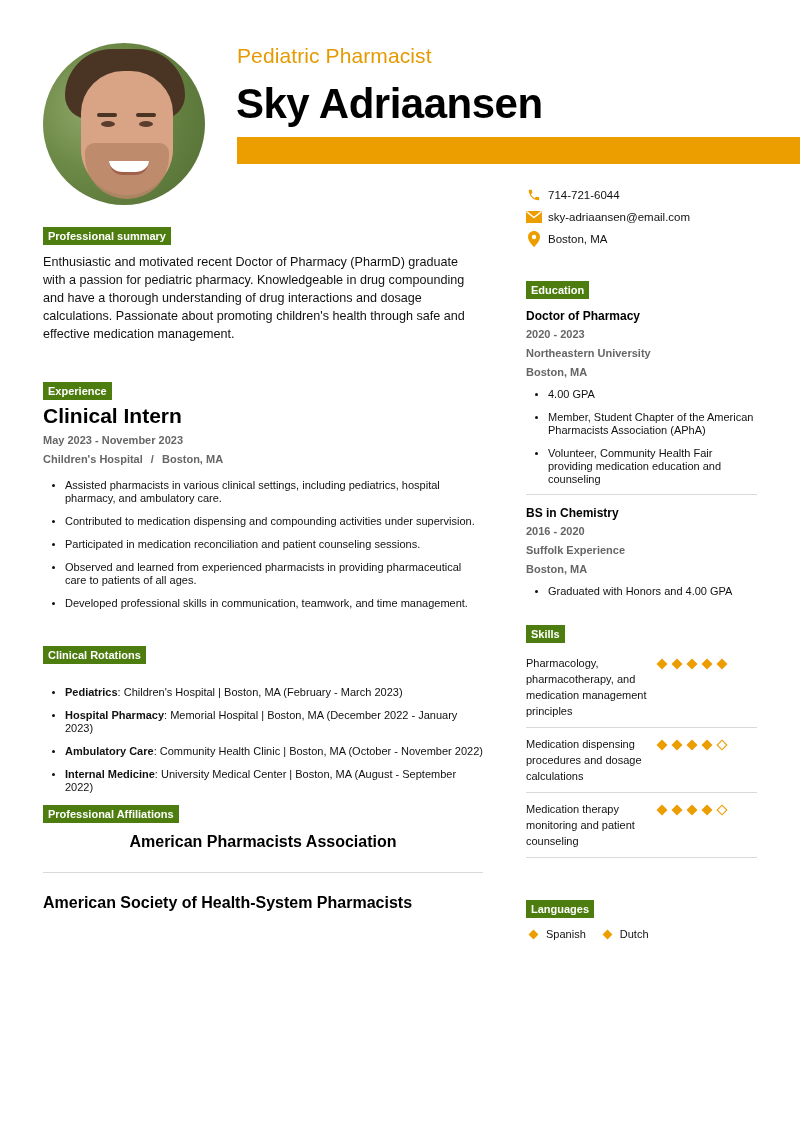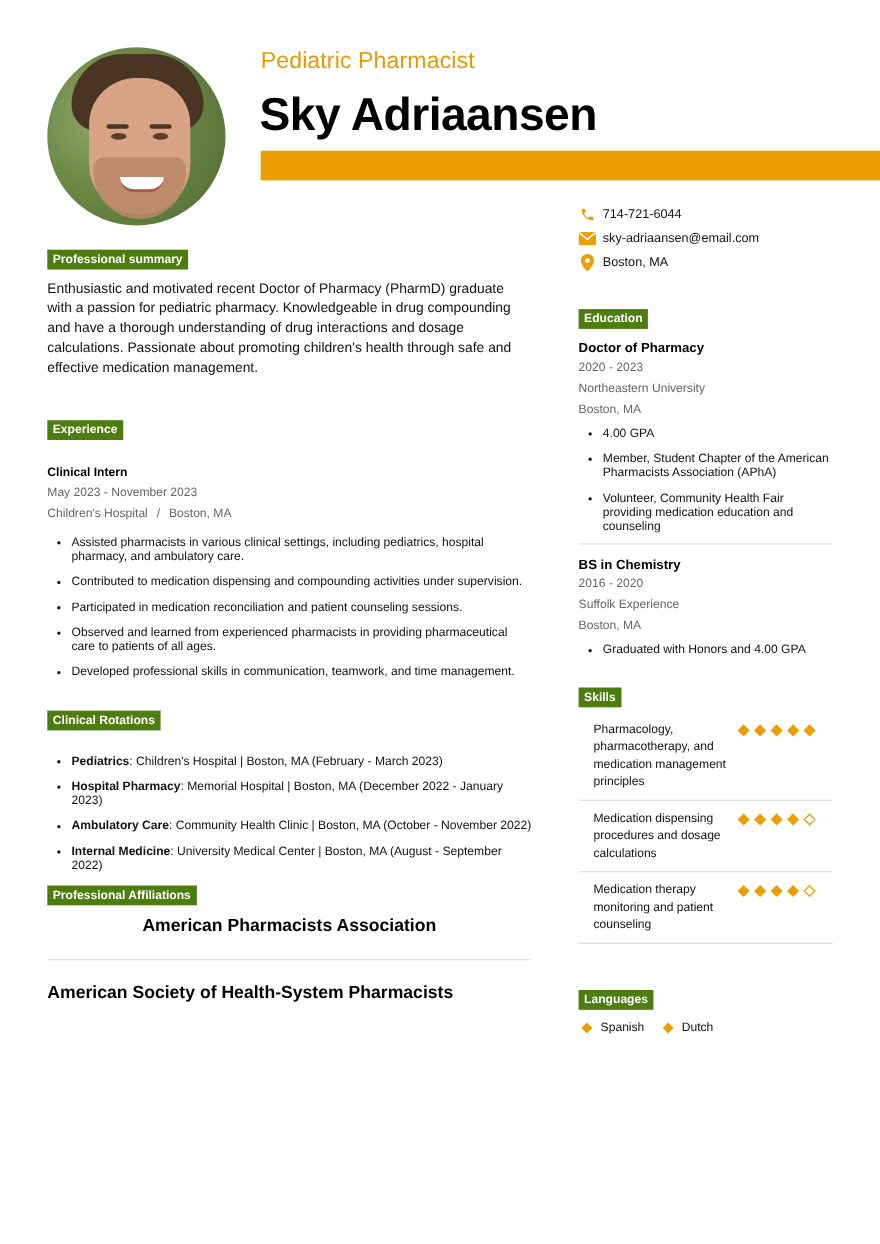--- a/index.html
+++ b/index.html
@@ -23,36 +23,36 @@
 
   .contact { position: absolute; left: 526px; top: 184px; }
   .contact-row { display: flex; align-items: center; height: 22px; font-size: 11.5px; color: #111; }
   .contact-row .ic { width: 16px; height: 16px; margin-right: 6px; display: inline-flex; align-items: center; justify-content: center; }
 
   .badge { display: inline-block; background: #4d7c0f; color: #fff; font-weight: 700; font-size: 11px; padding: 2px 5px; line-height: 14px; }
 
   .left { position: absolute; left: 43px; width: 440px; }
   .summary-text { font-size: 12.6px; line-height: 18px; color: #111; margin-top: 8px; }
 
-  .exp-title { font-size: 11px; font-weight: 700; margin-top: 24px; color: #000; }
-  .muted { font-size: 11px; color: #666; line-height: 19px; }
+  .exp-title { font-size: 21px; font-weight: 700; margin-top: 4px; color: #000; }
+  .muted { font-size: 11px; color: #666; line-height: 19px; font-weight: bold; }
   ul.bullets { list-style: none; margin-top: 8px; }
   ul.bullets li { position: relative; padding-left: 22px; font-size: 11px; line-height: 13px; margin-bottom: 10px; color: #111; }
   ul.bullets li::before { content: ""; position: absolute; left: 9px; top: 5px; width: 3px; height: 3px; border-radius: 50%; background: #111; }
 
   .aff-name { font-size: 16px; font-weight: 700; color: #000; }
   .divider { height: 1px; background: #d9d9d9; }
 
   .right { position: absolute; left: 526px; width: 231px; }
   .edu-degree { font-size: 12px; font-weight: 700; margin-top: 10px; color: #000; line-height: 18px; }
   .right .muted { line-height: 19px; }
   .right ul.bullets { margin-top: 6px; }
   .right ul.bullets li { font-size: 11px; margin-bottom: 10px; }
 
-  .skill-row { display: flex; justify-content: center; padding: 8px 0 8px 0; border-bottom: 1px solid #d9d9d9; }
+  .skill-row { display: flex; justify-content: flex-start; padding: 8px 0 8px 0; border-bottom: 1px solid #d9d9d9; }
   .skill-name { font-size: 11px; line-height: 16px; width: 130px; color: #111; }
   .rating { display: flex; gap: 3px; margin-top: 3px; margin-right: 2px; }
   .dia { width: 12px; height: 12px; display: inline-block; }
 
   .langs { display: flex; align-items: center; margin-top: 10px; font-size: 11px; }
   .lang { display: flex; align-items: center; margin-right: 14px; }
   .lang .dot { width: 7px; height: 7px; background: #ec9d00; transform: rotate(45deg); margin: 0 9px 0 4px; }
 </style>
 </head>
 <body>

